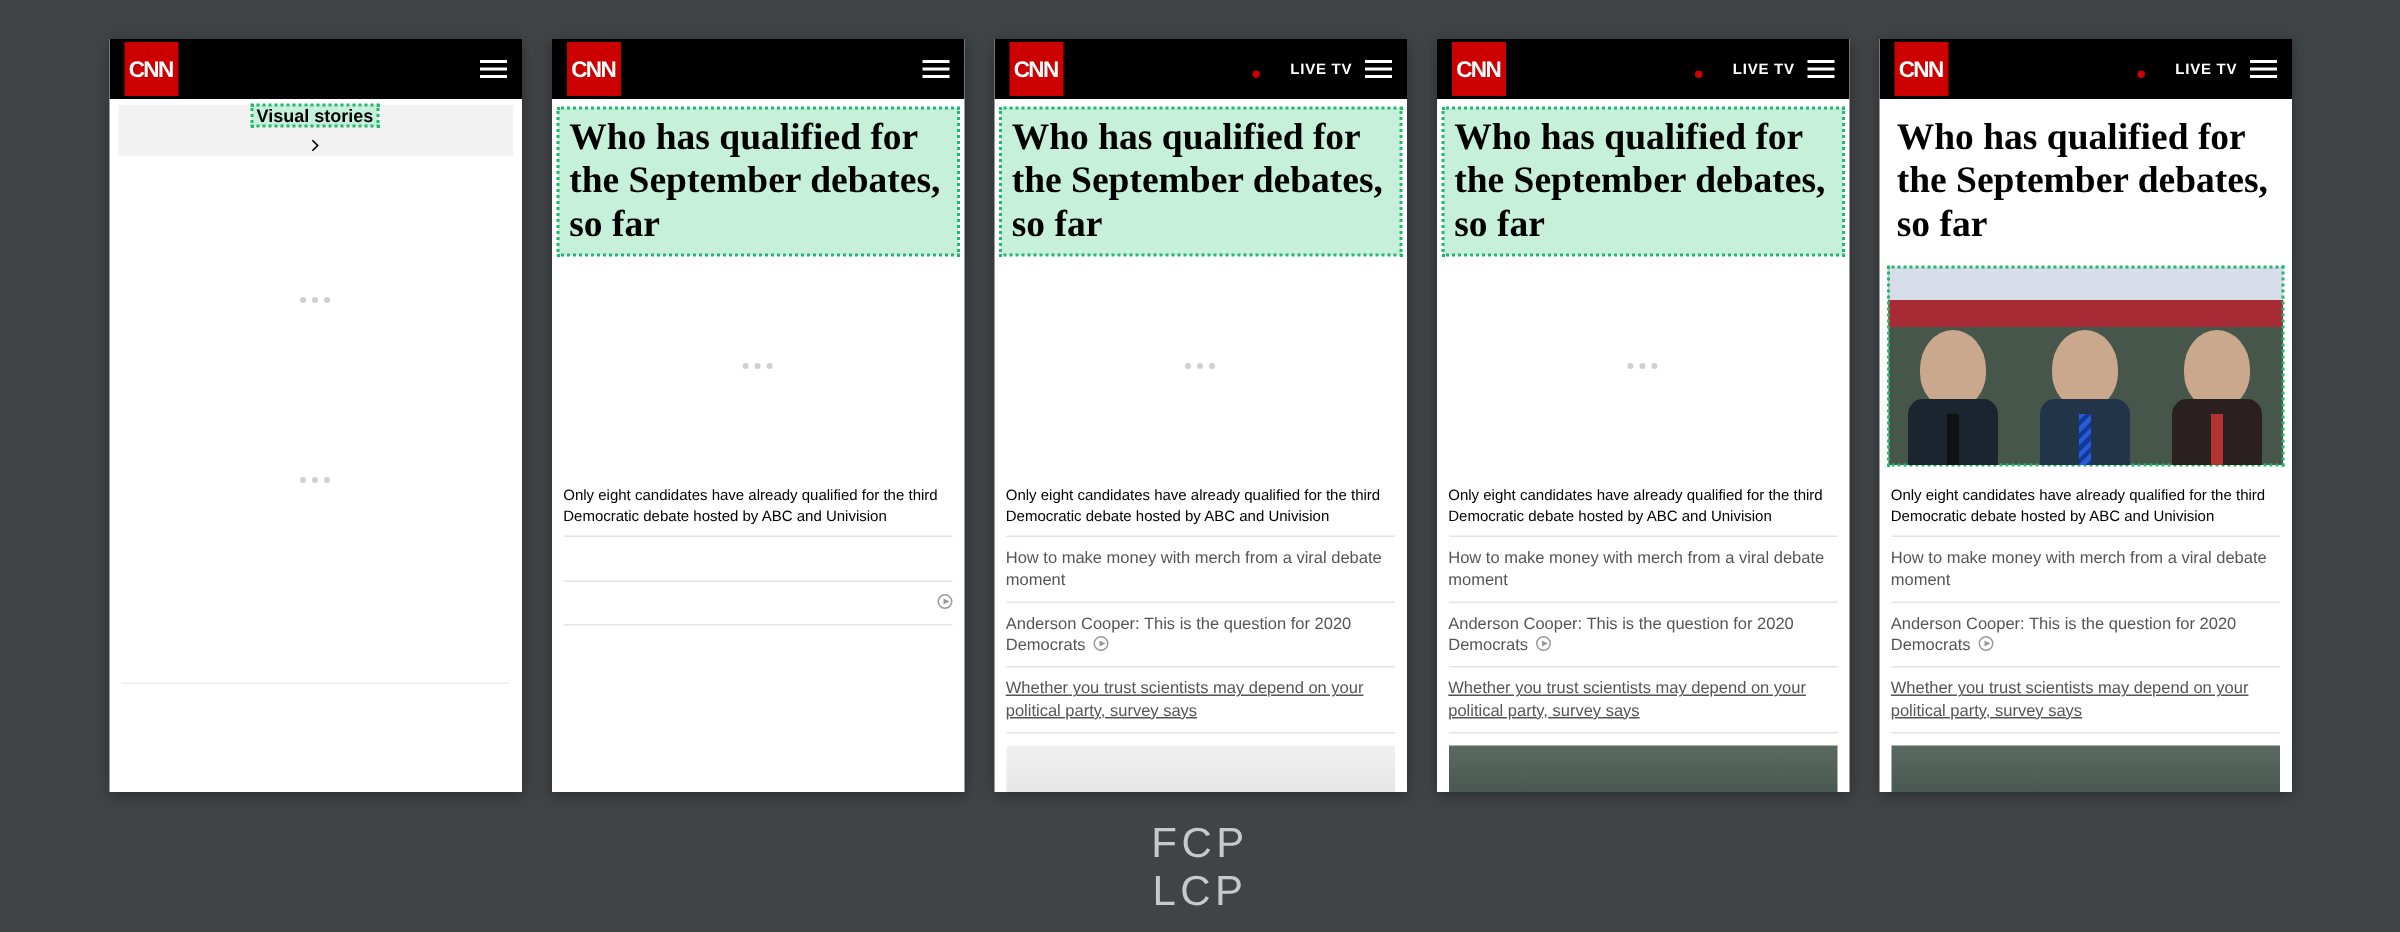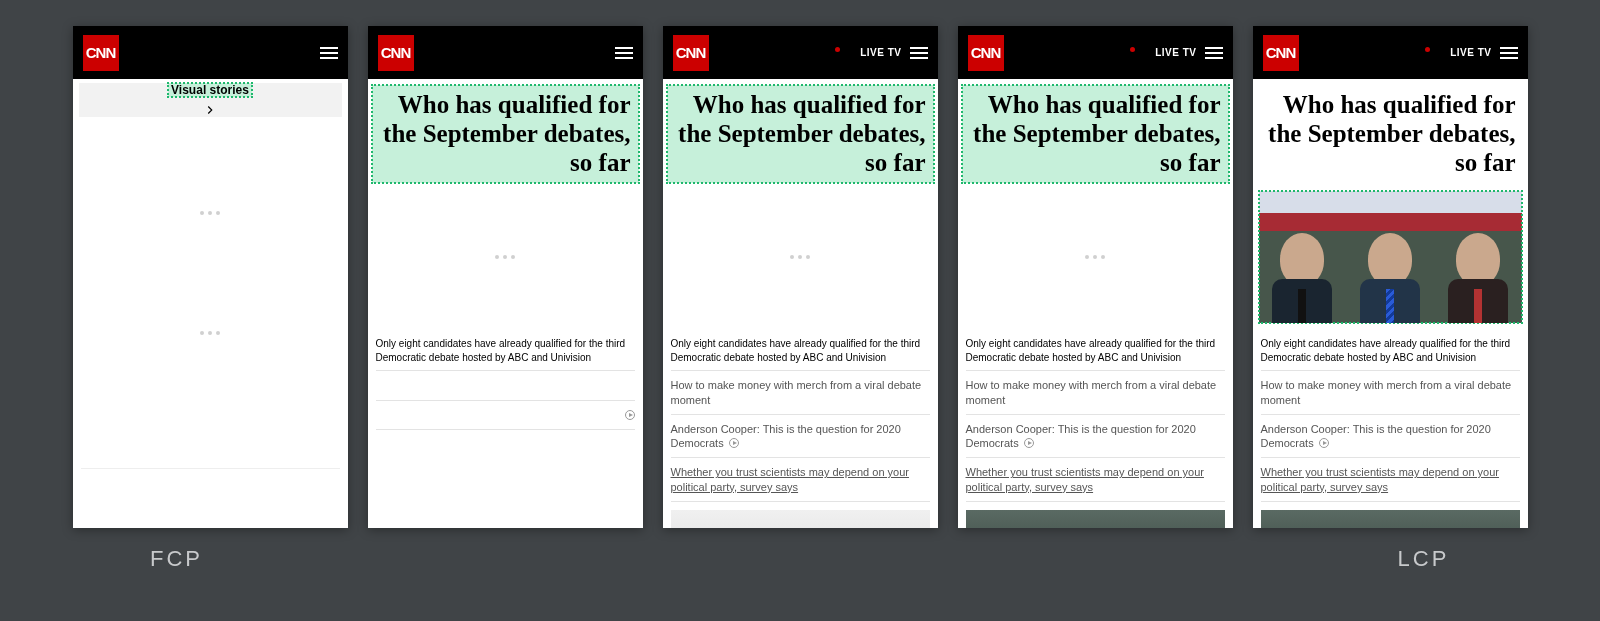--- a/index.html
+++ b/index.html
@@ -21,42 +21,42 @@
       width: 275px;
       height: 502px;
       background: #fff;
       box-shadow: 0 2px 10px rgba(0,0,0,.35);
       position: relative;
       overflow: hidden;
       display: flex;
       flex-direction: column;
     }
     .navbar {
-      height: 53px;
+      height: 40px;
       background: #000;
       display: flex;
       align-items: center;
       justify-content: space-between;
       padding: 0 10px;
       flex: none;
     }
     .logo {
       width: 36px;
       height: 36px;
       background: #cc0000;
       display: flex;
       align-items: center;
       justify-content: center;
       color: #fff;
       font-weight: 900;
       font-size: 15px;
       letter-spacing: -1px;
     }
     .nav-right { display: flex; align-items: center; gap: 8px; }
-    .livetv { color:#fff; font-size:10px; font-weight:700; letter-spacing:.5px; display:flex; align-items:flex-start; gap:20px;}
+    .livetv { color:#fff; font-size:10px; font-weight:700; letter-spacing:.5px; display:flex; align-items:flex-end; gap:20px;}
     .livedot { width:5px; height:5px; border-radius:50%; background:#cc0000; }
     .menu-icon { display:flex; flex-direction:column; gap:3px; width:18px; }
     .menu-icon span { height:2px; background:#fff; width:100%; }
     .content { flex:1; overflow:hidden; position:relative; }
     .section-row {
       background:#f2f2f2;
       height:34px;
       display:flex;
       align-items:center;
       justify-content:space-between;
@@ -68,21 +68,21 @@
     }
     .section-row.plain { background:#f2f2f2; }
     .chev { width:14px; height:14px; }
     .dots { display:flex; gap:4px; justify-content:center; padding: 24px 0;}
     .dots span { width:4px; height:4px; border-radius:50%; background:#d0d0d0; }
     .headline {
       font-family: Georgia, 'Times New Roman', serif;
       font-size: 25px;
       line-height: 1.15;
       font-weight: 700;
-      text-align: right;
+      text-align: left;
       padding: 6px 8px;
       margin: 6px 4px 0;
     }
     .lcp-highlight {
       background: #c6f0da;
       outline: 2px dotted #1fb86d;
       outline-offset: -1px;
     }
     .lcp-highlight-small {
       background: #c6f0da;
@@ -138,24 +138,25 @@
       background: linear-gradient(180deg,#5a6a63 0%, #46554e 60%, #d8c9b8 100%);
       position:relative; overflow:hidden;
     }
     .photopartial::before { content:''; position:absolute; left:15%; bottom:18px; width:30px; height:10px; background:#e8b9a0; border-radius:6px;}
     .labels {
       display:flex;
       justify-content: space-between;
       align-items:center;
       padding: 18px 4px 0;
       color:#c7c9cb;
-      font-size: 22px;
+      font-size: 28px;
       letter-spacing: 3px;
       font-weight: 300;
       font-family: Helvetica, Arial, sans-serif;
+      flex-direction: column;
     }
     .labels .lab { width: 275px; text-align:center; }
     .labels .gap { width: 20px; }
   </style>
 </head>
 <body>
 
 <div class="frames">
 
   <div class="frame">

